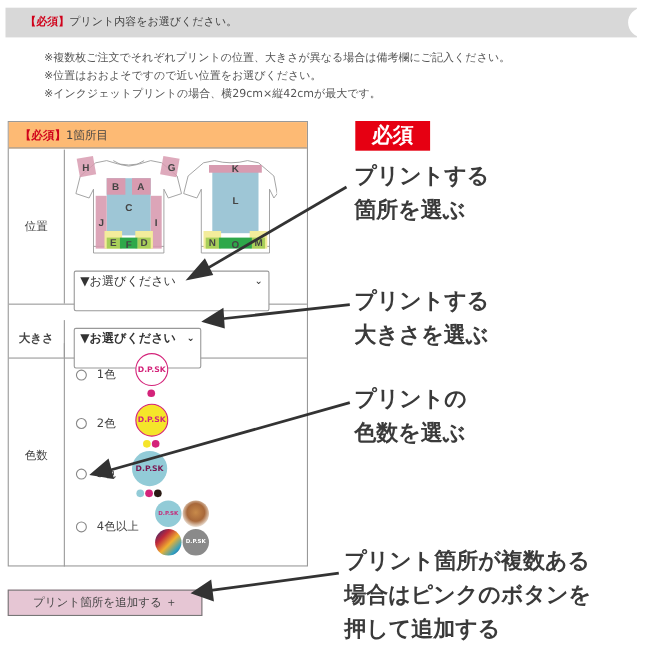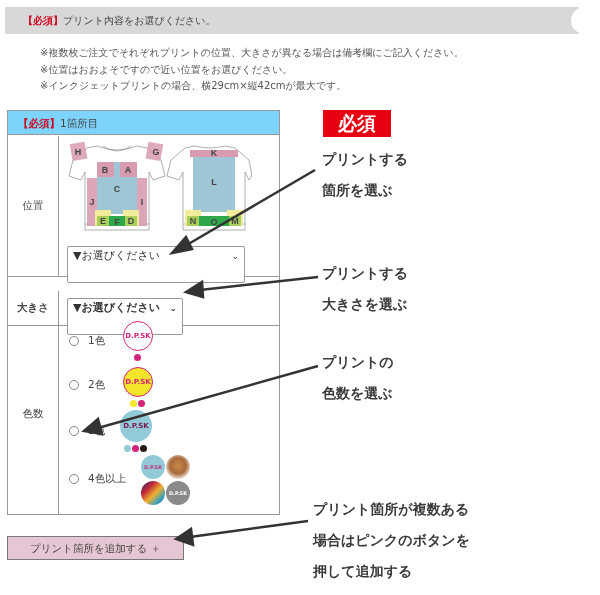--- a/index.html
+++ b/index.html
@@ -17,21 +17,21 @@
     }
 
     .notes { position: absolute; left: 6px; top: 45px; font-size: 10px; line-height: 16.5px; color: #555; margin-left: 34px; }
 
     .form-table {
       position: absolute; left: 7px; top: 110px; width: 273px; height: 405px;
       border: 1px solid #999; border-collapse: collapse; background: #fff;
     }
     .ft-header {
       position: absolute; left: 0; top: 0; width: 100%; height: 24px;
-      background: #7dd3fc; border-bottom: 1px solid #999; font-size: 10.5px; line-height: 24px; padding-left: 10px;
+      background: #fdba74; border-bottom: 1px solid #999; font-size: 10.5px; line-height: 24px; padding-left: 10px;
     }
     .ft-header .req { color: #d0021b; font-weight: bold; }
     .ft-row { position: absolute; left: 0; width: 100%; border-bottom: 1px solid #999; }
     .ft-label {
       position: absolute; left: 0; top: 0; width: 51px; height: 100%;
       border-right: 1px solid #999; font-size: 10.5px; display: flex; align-items: center; justify-content: center;
     }
     .ft-cell { position: absolute; left: 51px; top: 0; right: 0; height: 100%; }
 
     .shirts { position: absolute; left: 8px; top: 4px; width: 185px; height: 98px; }
@@ -54,21 +54,21 @@
       position: absolute; left: 7px; top: 536px; width: 177px; height: 24px;
       background: #e6c6d4; border: 1px solid #777; border-radius: 0;
       font-size: 10.5px; line-height: 22px; text-align: center; color: #444;
     }
 
     .callout-badge {
       position: absolute; left: 323px; top: 110px; width: 68px; height: 27px;
       background: #e60012; color: #fff; font-size: 19px; font-weight: bold; text-align: center; line-height: 27px;
     }
     .callout {
-      position: absolute; font-size: 14px; font-weight: bold; color: #3a3a3a; line-height: 31px; white-space: pre-line;
+      position: absolute; font-size: 20px; font-weight: bold; color: #3a3a3a; line-height: 31px; white-space: pre-line;
     }
     svg.arrows { position: absolute; left: 0; top: 0; width: 600px; height: 595px; pointer-events: none; }
   </style>
 </head>
 <body>
 
 <div class="banner">
   <span class="req">【必須】</span><span>プリント内容をお選びください。</span>
   <div class="banner-notch"></div>
 </div>

